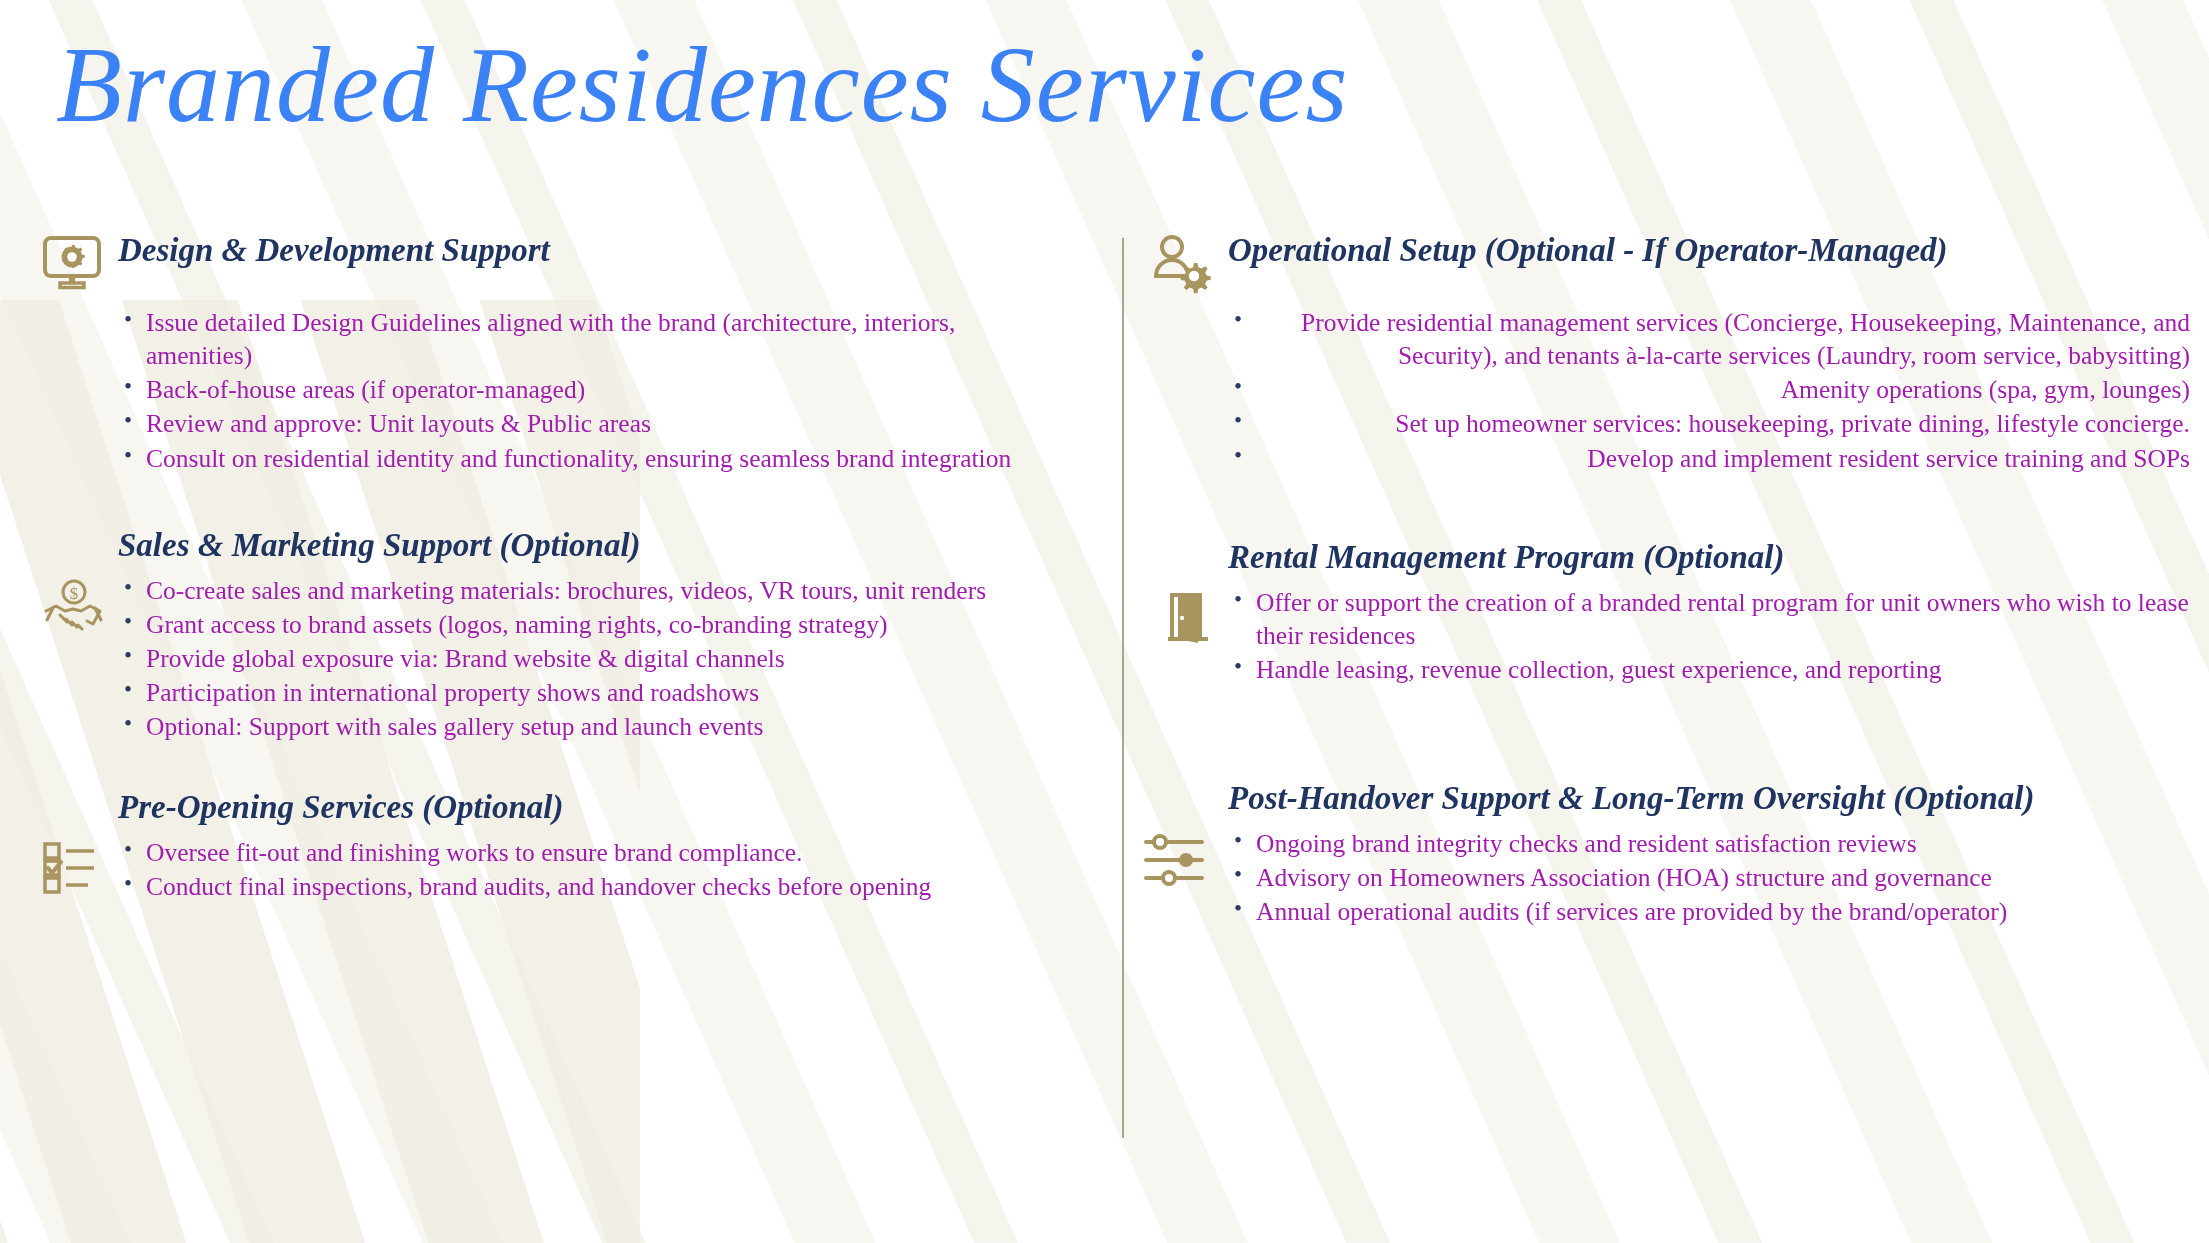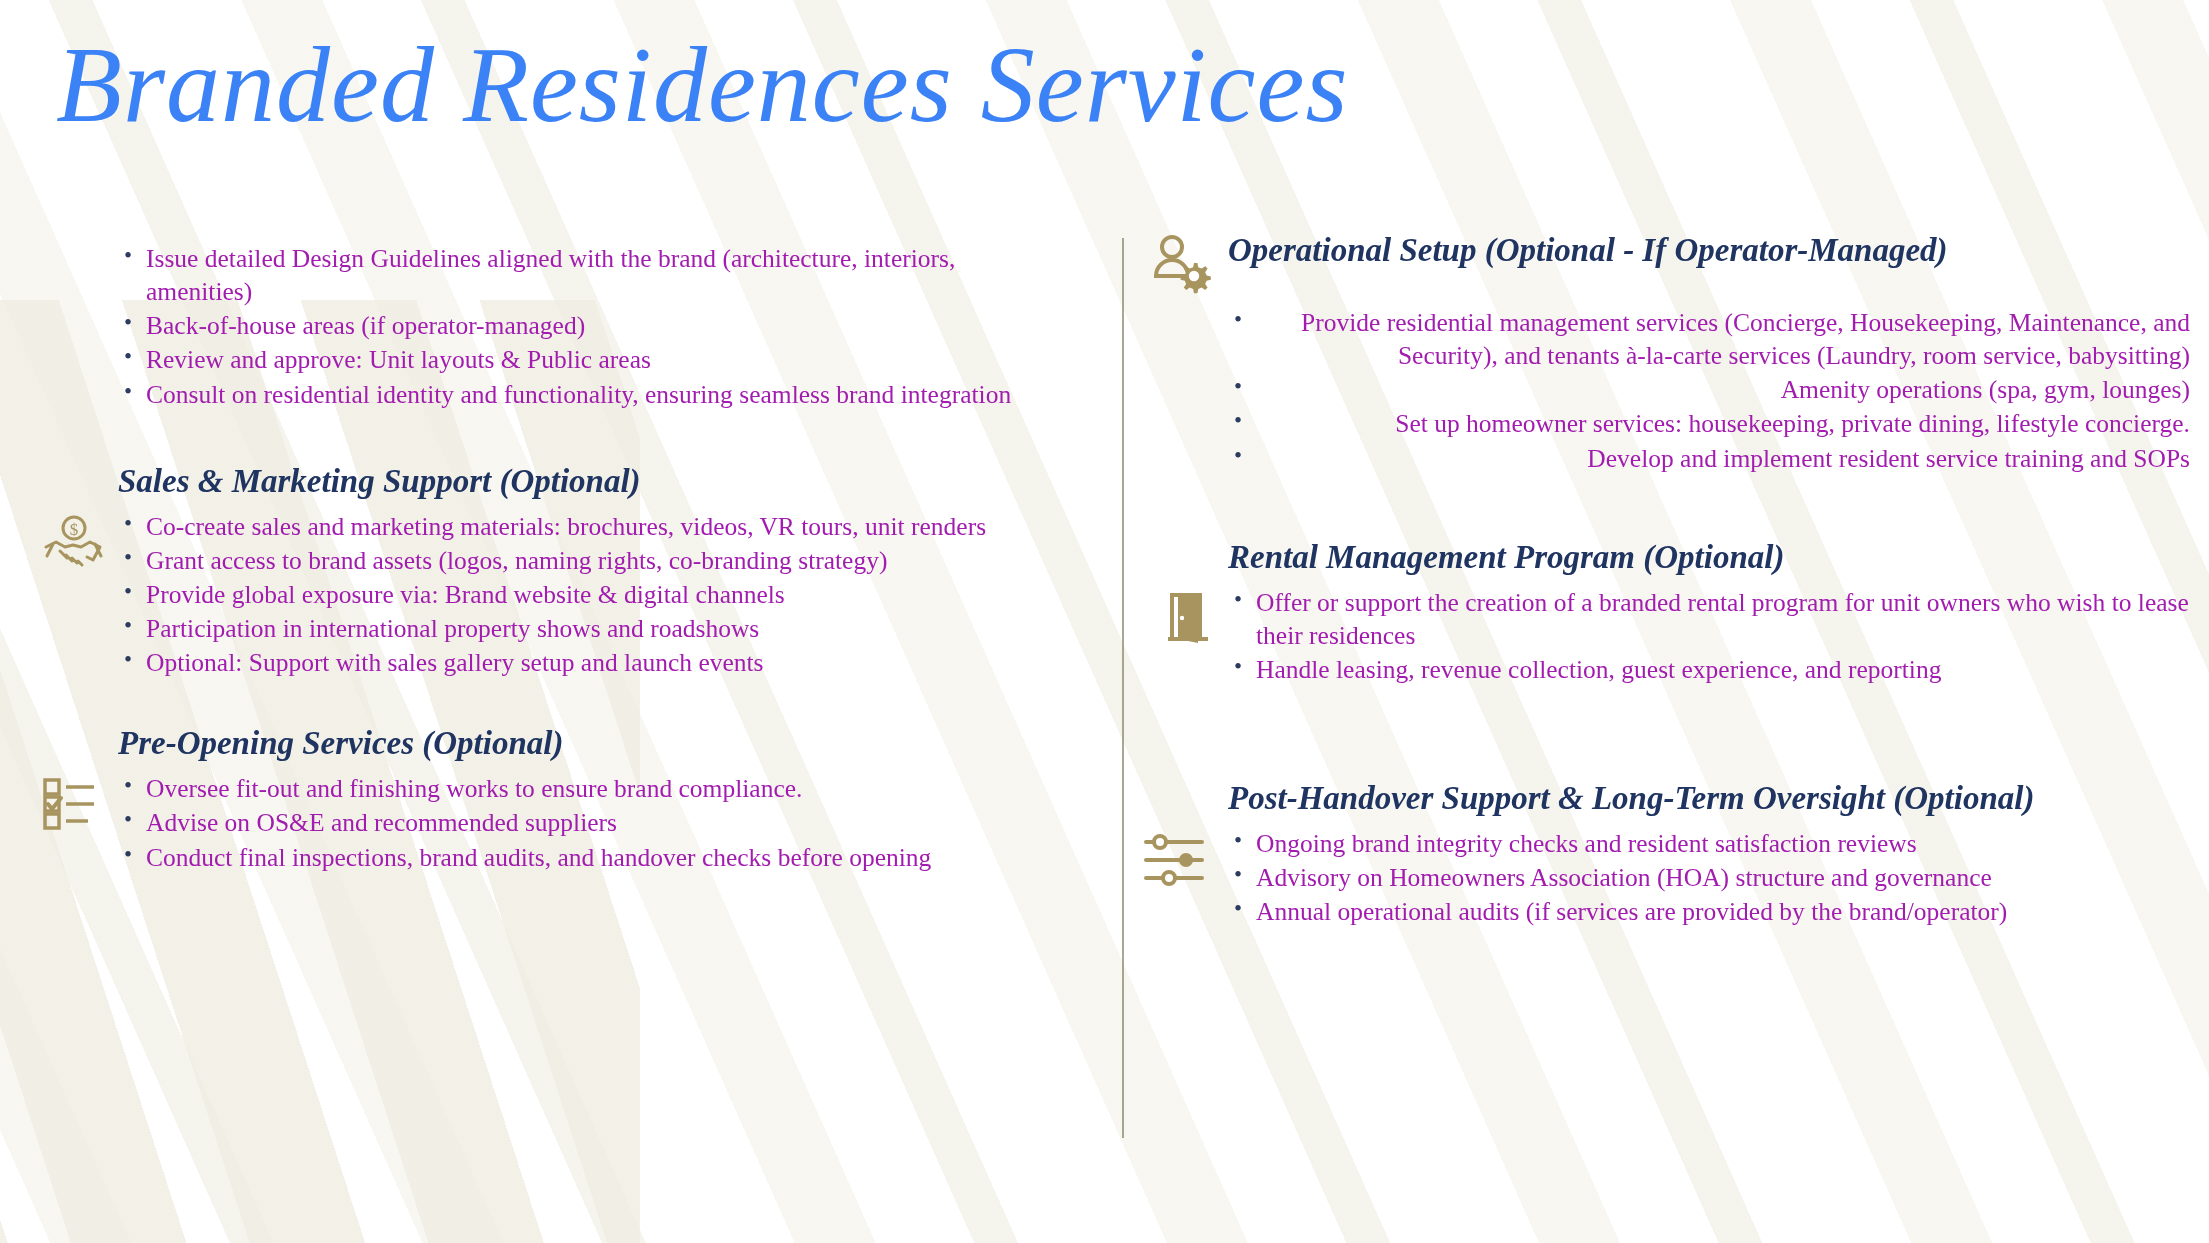--- a/index.html
+++ b/index.html
@@ -165,20 +165,33 @@
 <div id="bg-watermark"></div>
 <div id="bg-watermark-2"></div>
 
 <div id="page-title">Branded Residences Services</div>
 
 <div id="column-divider"></div>
 
 <div id="left-column" class="column">
 
   <div class="section sec-design">
+    <div class="section-head">
+      <svg class="section-icon" viewBox="0 0 64 64">
+        <rect x="5" y="6" width="54" height="38" rx="6" ry="6" fill="none" stroke="#a8945f" stroke-width="4"></rect>
+        <g fill="#a8945f">
+          <path d="M32 14.5 a10.5 10.5 0 0 1 10.5 10.5 a10.5 10.5 0 0 1 -10.5 10.5 a10.5 10.5 0 0 1 -10.5 -10.5 a10.5 10.5 0 0 1 10.5 -10.5 z
+                   M32 13 l2.6 0 l0.7 3.2 l2.5 1.0 l2.7 -1.8 l1.9 1.9 l-1.8 2.7 l1.0 2.5 l3.2 0.7 l0 2.6 l-3.2 0.7 l-1.0 2.5 l1.8 2.7 l-1.9 1.9 l-2.7 -1.8 l-2.5 1.0 l-0.7 3.2 l-2.6 0 l-0.7 -3.2 l-2.5 -1.0 l-2.7 1.8 l-1.9 -1.9 l1.8 -2.7 l-1.0 -2.5 l-3.2 -0.7 l0 -2.6 l3.2 -0.7 l1.0 -2.5 l-1.8 -2.7 l1.9 -1.9 l2.7 1.8 l2.5 -1.0 z"></path>
+          <circle cx="32" cy="25" r="4.8" fill="#ffffff"></circle>
+        </g>
+        <rect x="29" y="44" width="6" height="7" fill="#a8945f"></rect>
+        <rect x="20" y="51" width="24" height="4.5" fill="none" stroke="#a8945f" stroke-width="3.5"></rect>
+      </svg>
+      <div class="section-title">Design &amp; Development Support</div>
+    </div>
     <ul class="bullets">
       <li>Issue detailed Design Guidelines aligned with the brand (architecture, interiors, amenities)</li>
       <li>Back-of-house areas (if operator-managed)</li>
       <li>Review and approve: Unit layouts &amp; Public areas</li>
       <li>Consult on residential identity and functionality, ensuring seamless brand integration</li>
     </ul>
   </div>
 
   <div class="section sec-sales">
     <div class="section-title title-indent">Sales &amp; Marketing Support (Optional)</div>
@@ -206,21 +219,20 @@
       <g stroke="#a8945f" stroke-width="3.5" fill="none">
         <rect x="7" y="9" width="14" height="14"></rect>
         <rect x="7" y="26" width="14" height="14"></rect>
         <rect x="7" y="43" width="14" height="14"></rect>
         <path d="M28 16 h28 M28 33 h28 M28 50 h22"></path>
         <path d="M10 33 l4 5 l9 -11" stroke-width="4" stroke-linecap="round" stroke-linejoin="round"></path>
       </g>
     </svg>
     <ul class="bullets">
       <li>Oversee fit-out and finishing works to ensure brand compliance.</li>
-      <li>Advise on OS&amp;E and recommended suppliers</li>
       <li>Conduct final inspections, brand audits, and handover checks before opening</li>
     </ul>
   </div>
 
 </div>
 
 <div id="right-column" class="column">
 
   <div class="section sec-ops">
     <div class="section-head">

